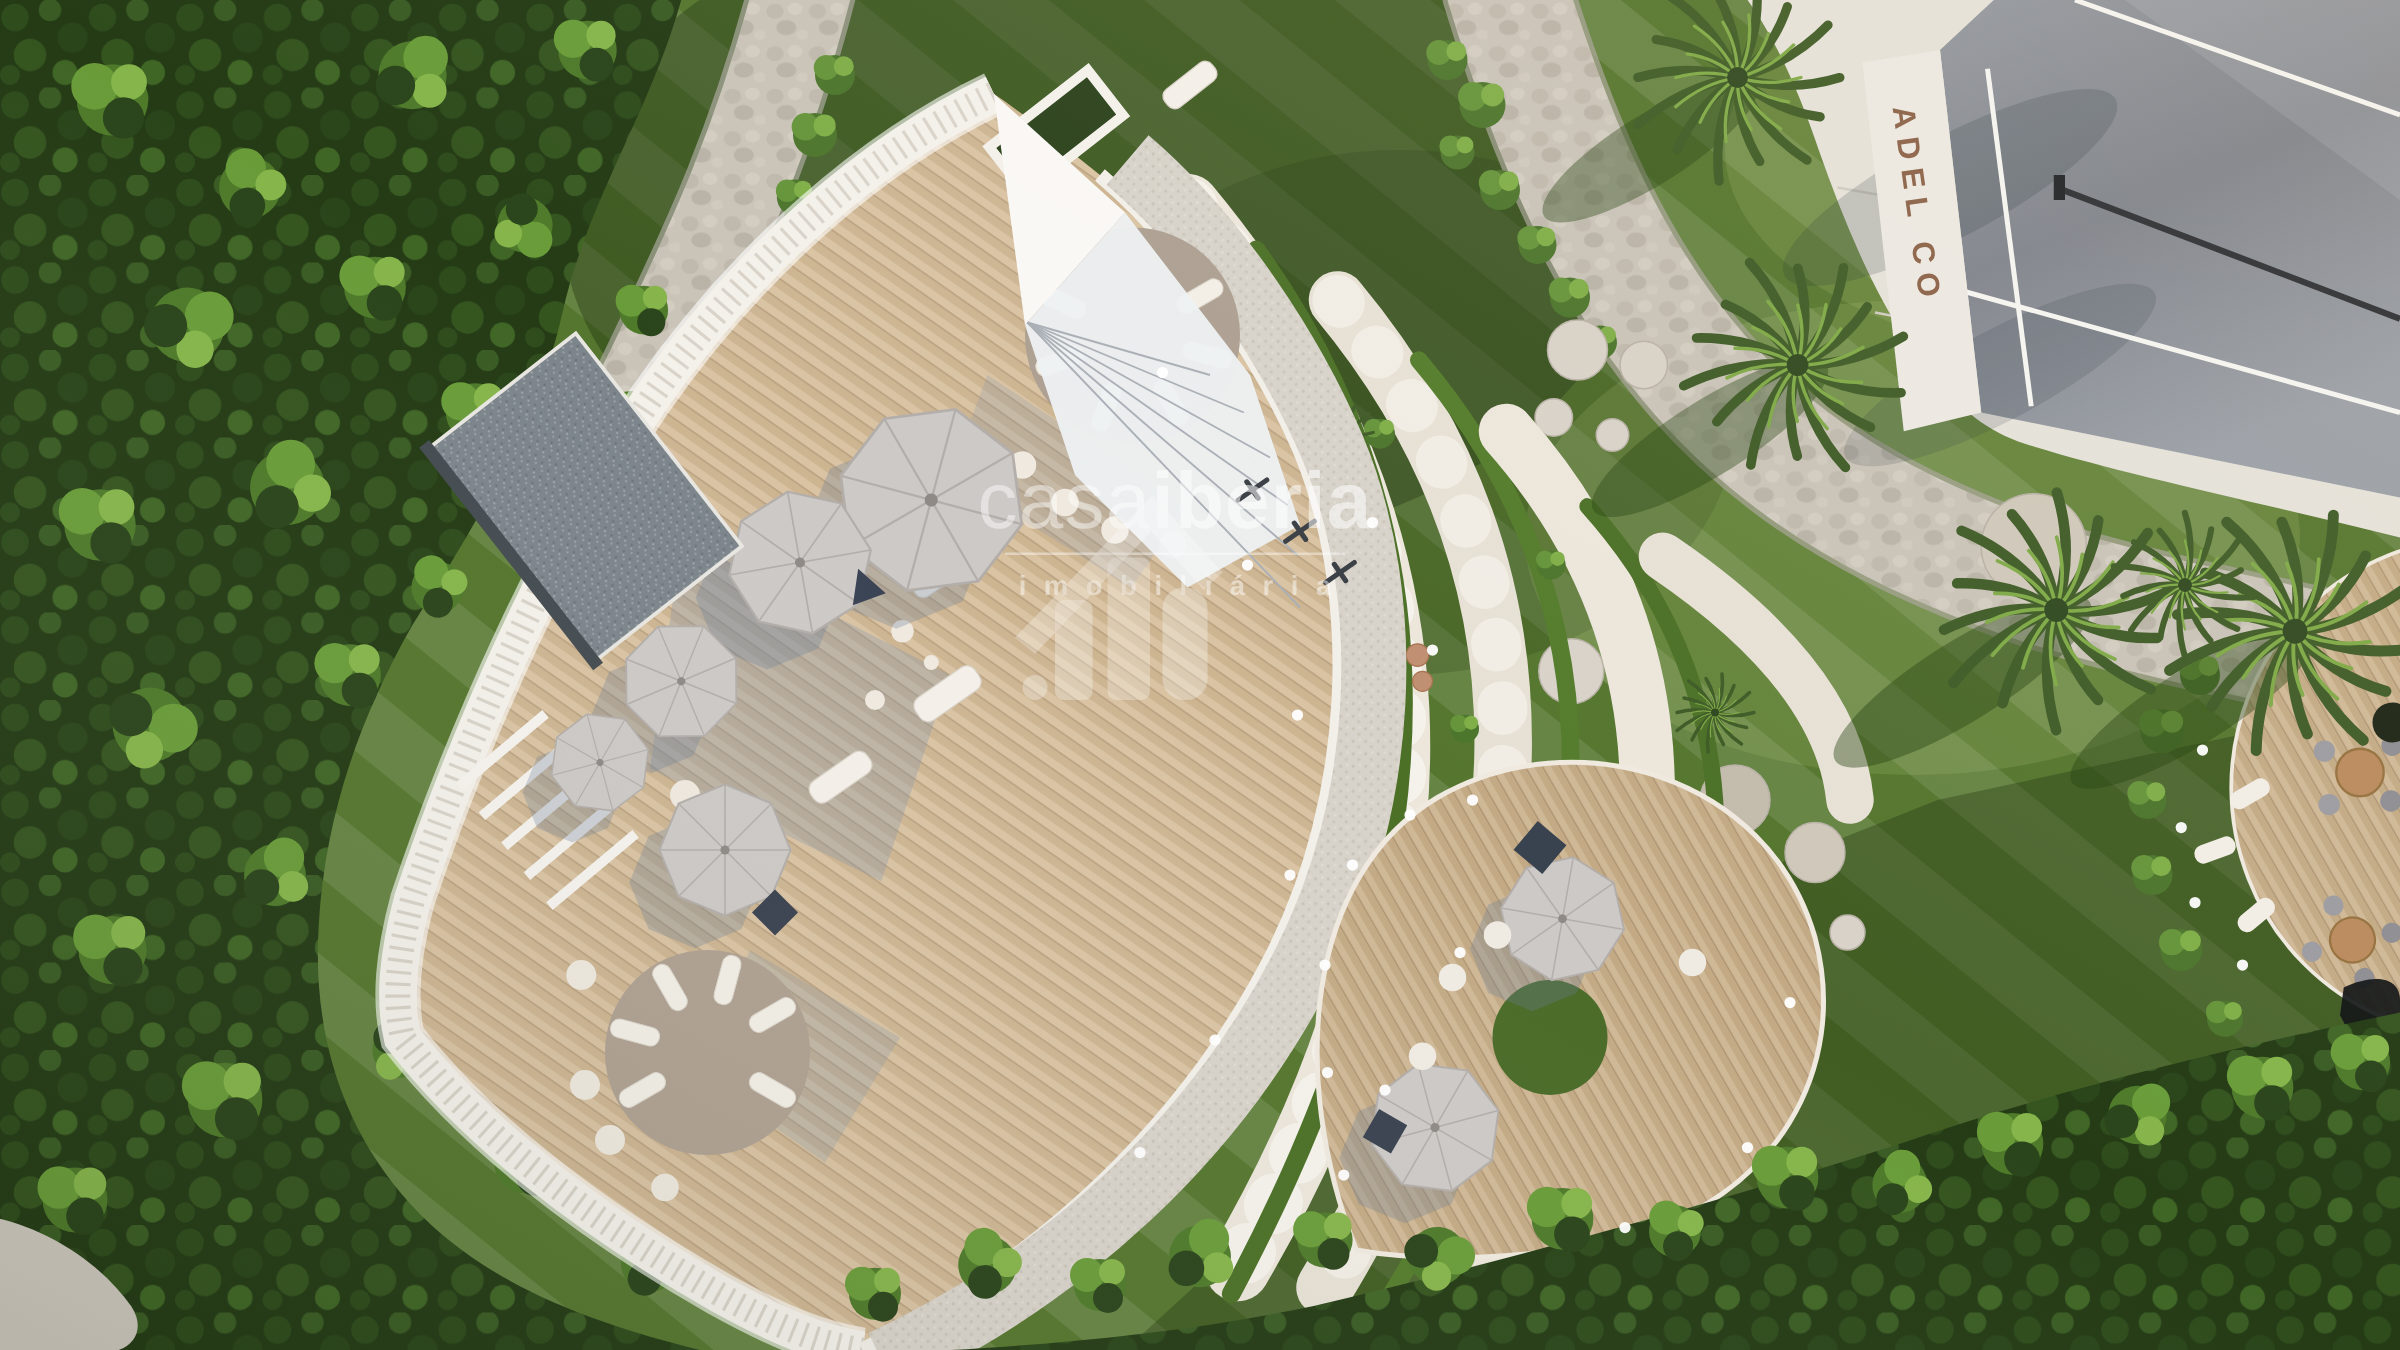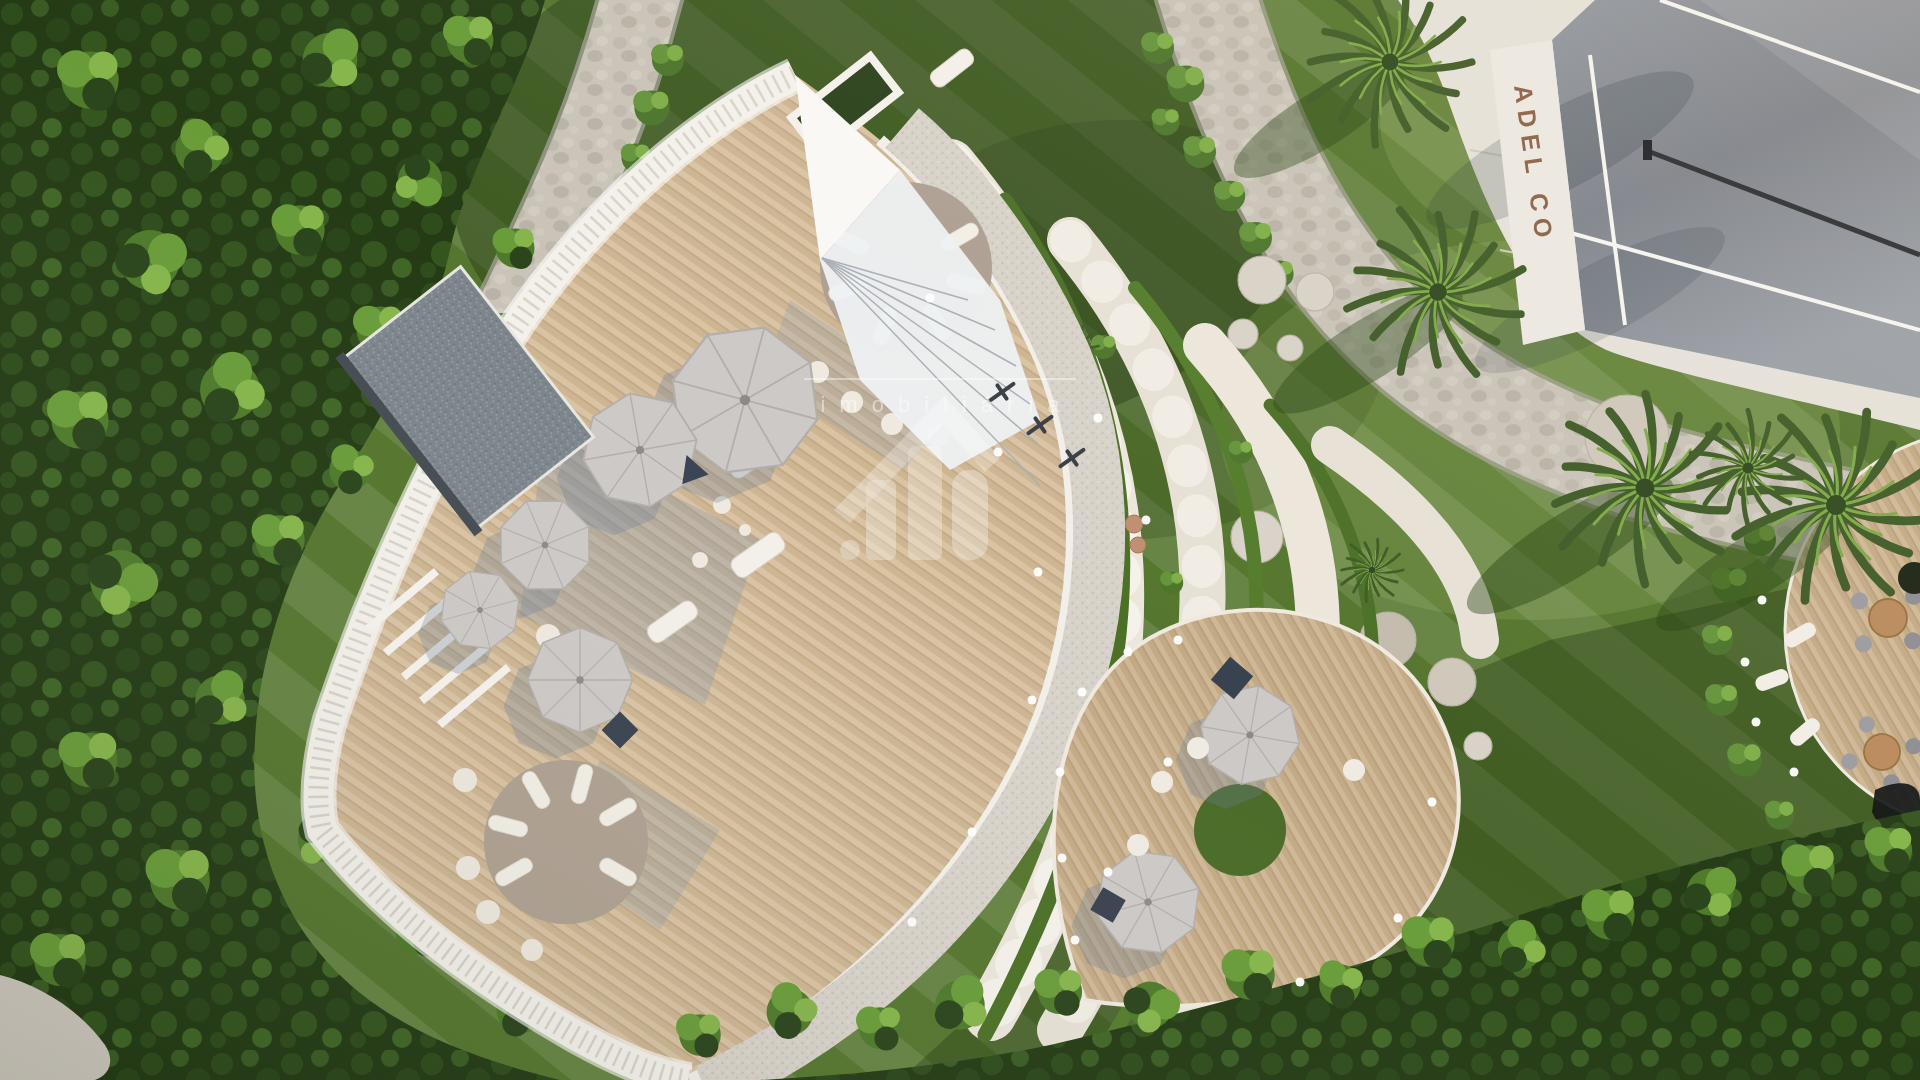--- a/index.html
+++ b/index.html
@@ -5,21 +5,21 @@
   html,body{margin:0;padding:0;background:#1e3210;}
   .stage{position:relative;width:1920px;height:1080px;overflow:hidden;font-family:"Liberation Sans",sans-serif;}
   .stage svg{position:absolute;left:0;top:0;}
   .watermark{position:absolute;left:940px;top:368px;transform:translateX(-50%);
     text-align:center;color:#fff;opacity:.55;pointer-events:none;user-select:none;}
   .wm-glyph{display:block;margin:0 auto 2px auto;}
   .wm-brand{font-size:64px;line-height:1;letter-spacing:1px;white-space:nowrap;}
   .wm-brand .light{font-weight:400;opacity:.82;}
   .wm-brand .bold{font-weight:700;}
   .wm-line{width:272px;height:2px;background:#fff;opacity:.75;margin:10px auto 12px auto;}
-  .wm-sub{font-size:22px;font-weight:400;letter-spacing:14px;text-indent:14px;opacity:.85;white-space:nowrap;}
+  .wm-sub{font-size:22px;font-weight:700;letter-spacing:14px;text-indent:14px;opacity:.85;white-space:nowrap;}
 </style>
 </head>
 <body>
 
 <div class="stage">
 <svg width="1920" height="1080" viewBox="0 0 1920 1080">
 <defs>
   <pattern id="stripes" width="96" height="96" patternUnits="userSpaceOnUse" patternTransform="rotate(-51)">
     <rect width="96" height="96" fill="none"></rect>
           <rect width="48" height="96" fill="#ffffff" opacity="0.10"></rect>
@@ -488,16 +488,17 @@
 <div class="watermark">
   <svg class="wm-glyph" width="230" height="198" viewBox="0 0 230 198">
     <g fill="#ffffff">
       <path d="M30 142 L140 28 L196 90 L181 104 L139 57 L46 155 Z" opacity="0.5"></path>
       <rect x="62" y="112" width="30" height="80" rx="7" opacity="0.55"></rect>
       <rect x="104" y="78" width="34" height="114" rx="7" opacity="0.5"></rect>
       <rect x="148" y="102" width="36" height="90" rx="17" opacity="0.55"></rect>
       <circle cx="46" cy="182" r="10" opacity="0.55"></circle>
     </g>
   </svg>
+  <div class="wm-brand"><span class="light">casa</span><span class="bold">iberia</span></div>
   <div class="wm-line"></div>
   <div class="wm-sub">imobiliária</div>
 </div>
 </div>
 
 </body></html>

